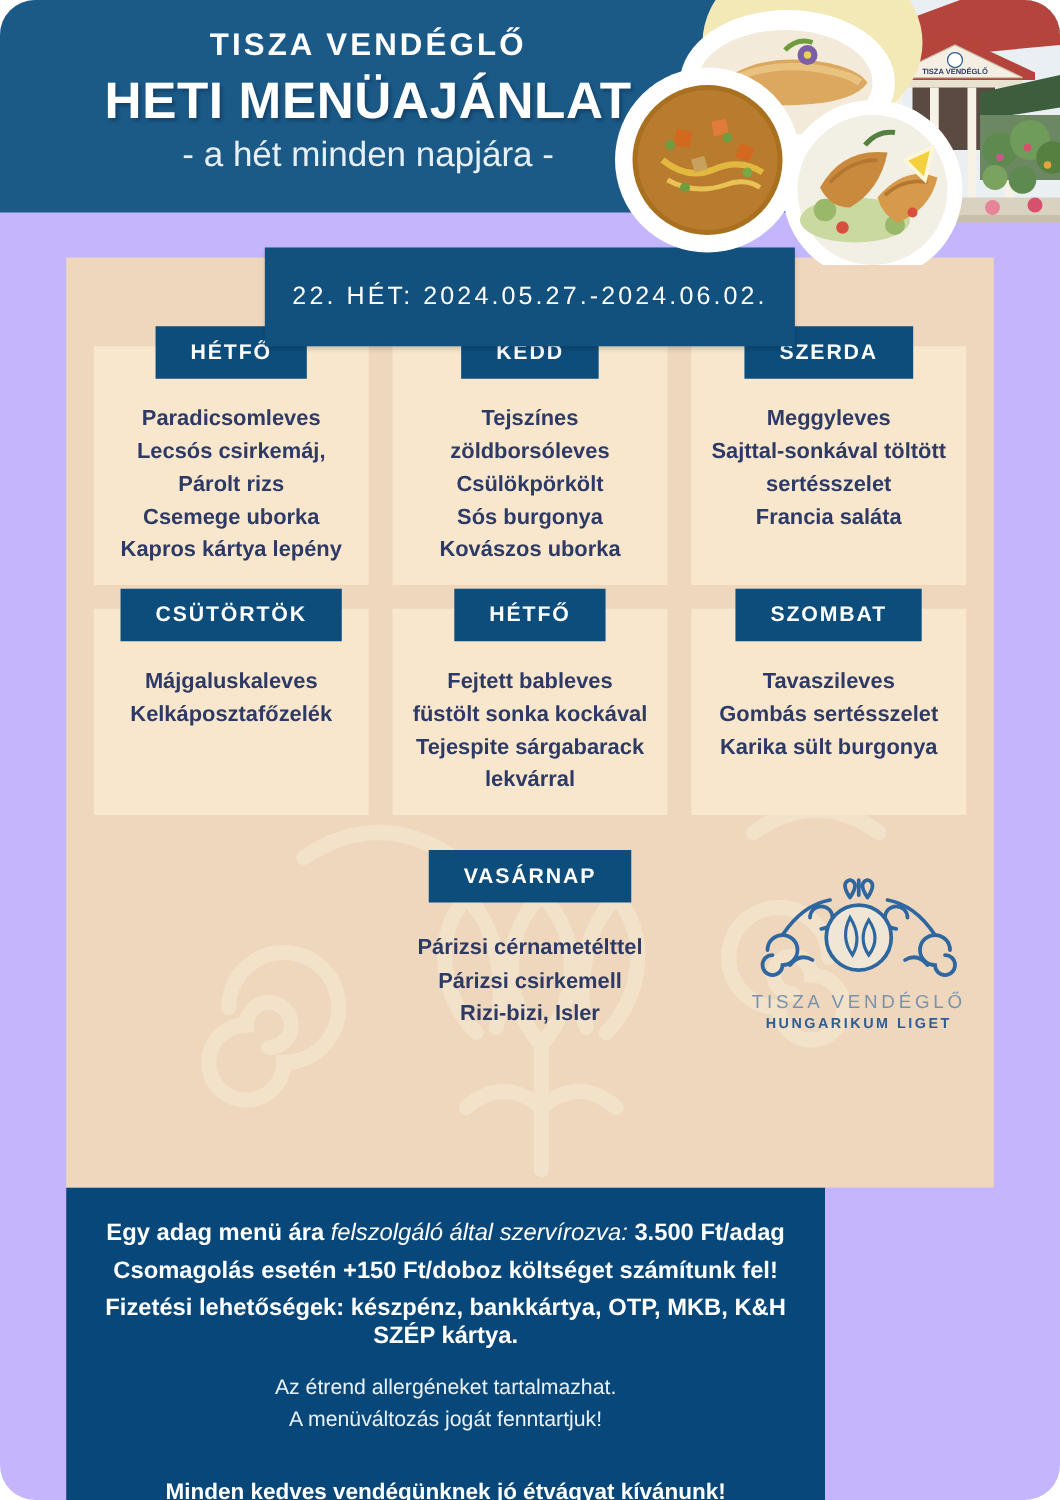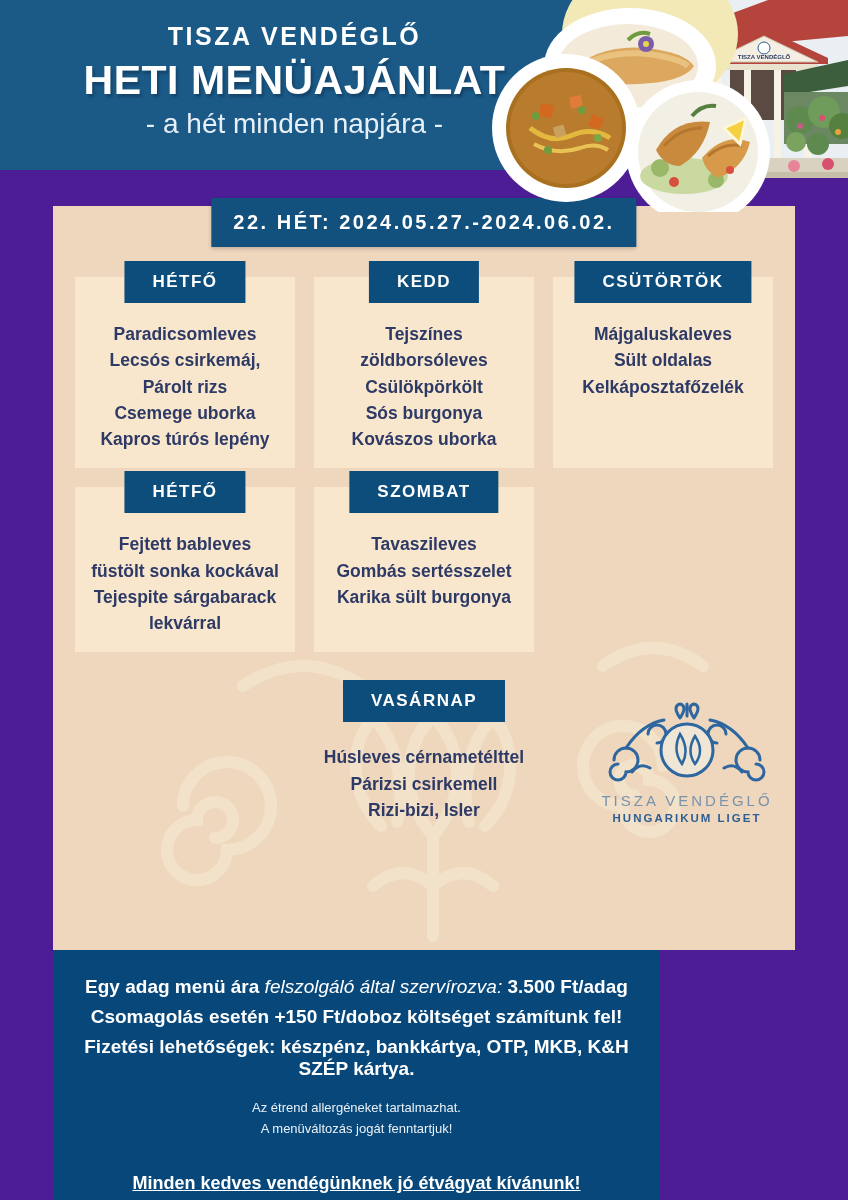--- a/index.html
+++ b/index.html
@@ -1,33 +1,33 @@
 <!DOCTYPE html>
 <html><head>
 <meta charset="utf-8">
 <style>
   html,body{margin:0;padding:0;}
   body{font-family:"Liberation Sans",sans-serif;}
-  .page{position:relative;width:848px;height:1200px;background:#4c1d95;overflow:hidden;}
+  .page{position:relative;width:848px;height:1200px;background:#c4b5fd;overflow:hidden;border-radius:28px;}
 
   
   .header{position:relative;width:100%;height:170px;background:#1b5a87;z-index:3;}
   .header-text{position:absolute;left:22px;top:22px;width:545px;text-align:center;z-index:5;}
   .restaurant-name{color:#ffffff;font-size:25px;font-weight:700;letter-spacing:2.5px;}
   .main-title{color:#ffffff;font-size:41px;font-weight:700;letter-spacing:0.5px;margin-top:6px;
               text-shadow:2px 3px 3px rgba(10,40,70,0.45);}
   .subtitle{color:#e7f0f7;font-size:28px;font-weight:400;margin-top:4px;}
   .collage{position:absolute;top:0;right:0;z-index:4;}
 
   
   .content{position:relative;margin:0 53px;z-index:2;}
   .panel{position:relative;width:742px;height:744px;background:#eed7bd;margin-top:36px;}
   .banner{position:absolute;top:-8px;left:50%;transform:translateX(-50%);
-          background:#12507e;color:#ffffff;font-size:20px;font-weight:700;
-          letter-spacing:2.5px;padding:13px 22px;white-space:nowrap;z-index:6;
+          background:#12507e;color:#ffffff;font-size:20px;font-weight:400;
+          letter-spacing:2.5px;padding:28px 22px;white-space:nowrap;z-index:6;
           box-shadow:0 2px 4px rgba(0,0,0,0.18);}
   .watermark{position:absolute;left:10px;top:300px;opacity:0.55;pointer-events:none;z-index:0;}
 
   .day-grid{position:relative;display:grid;grid-template-columns:1fr 1fr 1fr;
             column-gap:14px;row-gap:32px;padding:0 22px;padding-top:71px;z-index:1;gap:19px;}
   .day-card{position:relative;background:#f8e7cd;padding:44px 8px 16px 8px;text-align:center;}
   .day-card.r1{min-height:88px;}
   .day-card.r2{min-height:68px;}
   .day-chip{position:absolute;top:-16px;left:50%;transform:translateX(-50%);
             background:#0d4d7c;color:#ffffff;font-weight:700;font-size:17px;
@@ -42,21 +42,21 @@
   .logo-name{color:#7a93ad;font-size:15px;letter-spacing:3px;margin-top:4px;font-weight:400;}
   .logo-sub{color:#2d5e93;font-size:11.5px;letter-spacing:2px;font-weight:700;margin-top:3px;}
 
   
   .footer{width:607px;background:#07477a;color:#ffffff;text-align:center;
           padding:26px 0 24px 0;box-sizing:border-box;}
   .price-line{font-size:19px;margin:0 10px 8px 10px;color:#ffffff;}
   .pl-bold{font-weight:700;}
   .pl-italic{font-style:italic;font-weight:400;}
   .pl-reg{font-weight:700;}
-  .note{font-size:13px;font-weight:400;color:#eaf1f7;margin-top:6px;}
+  .note{font-size:17px;font-weight:400;color:#eaf1f7;margin-top:6px;}
   .note.first{margin-top:20px;}
   .wish{font-size:18px;font-weight:700;margin-top:37px;color:#ffffff;text-decoration:underline;}
 </style>
 </head>
 <body>
 
 <div class="page">
 
   <div class="header">
     <div class="header-text">
@@ -163,37 +163,44 @@
         </g>
       </svg>
 
       <div class="day-grid">
         <div class="day-card r1">
           <div class="day-chip">HÉTFŐ</div>
           <div class="menu-items">
               <div class="menu-item">Paradicsomleves</div>
               <div class="menu-item">Lecsós csirkemáj, Párolt rizs</div>
               <div class="menu-item">Csemege uborka</div>
-              <div class="menu-item">Kapros túrós lepény</div>
+              <div class="menu-item">Kapros kártya lepény</div>
             </div>
         </div>
         <div class="day-card r1">
           <div class="day-chip">KEDD</div>
           <div class="menu-items">
               <div class="menu-item">Tejszínes zöldborsóleves</div>
               <div class="menu-item">Csülökpörkölt</div>
               <div class="menu-item">Sós burgonya</div>
               <div class="menu-item">Kovászos uborka</div>
             </div>
         </div>
         <div class="day-card r2">
+          <div class="day-chip">SZERDA</div>
+          <div class="menu-items">
+              <div class="menu-item">Meggyleves</div>
+              <div class="menu-item">Sajttal-sonkával töltött sertésszelet</div>
+              <div class="menu-item">Francia saláta</div>
+            </div>
+        </div>
+        <div class="day-card r2">
           <div class="day-chip">CSÜTÖRTÖK</div>
           <div class="menu-items">
               <div class="menu-item">Májgaluskaleves</div>
-              <div class="menu-item">Sült oldalas</div>
               <div class="menu-item">Kelkáposztafőzelék</div>
             </div>
         </div>
         <div class="day-card r2">
           <div class="day-chip">HÉTFŐ</div>
           <div class="menu-items">
               <div class="menu-item">Fejtett bableves</div>
               <div class="menu-item">füstölt sonka kockával</div>
               <div class="menu-item">Tejespite sárgabarack lekvárral</div>
             </div>
@@ -204,21 +211,21 @@
               <div class="menu-item">Tavaszileves</div>
               <div class="menu-item">Gombás sertésszelet</div>
               <div class="menu-item">Karika sült burgonya</div>
             </div>
         </div>
       </div>
 
       <div class="sunday">
         <div class="day-chip">VASÁRNAP</div>
         <div class="menu-items">
-            <div class="menu-item">Húsleves cérnametélttel</div>
+            <div class="menu-item">Párizsi cérnametélttel</div>
             <div class="menu-item">Párizsi csirkemell</div>
             <div class="menu-item">Rizi-bizi, Isler</div>
           </div>
 
         <div class="logo">
           <svg width="170" height="86" viewBox="0 0 170 86">
             <g fill="none" stroke="#2e66a0" stroke-width="3" stroke-linecap="round">
               <path d="M12 62 a12 12 0 1 1 12 12 a8 8 0 1 1 -8 -8"></path>
               <path d="M158 62 a12 12 0 1 0 -12 12 a8 8 0 1 0 8 -8"></path>
               <path d="M24 50 Q40 26 62 22 M146 50 Q130 26 108 22"></path>

